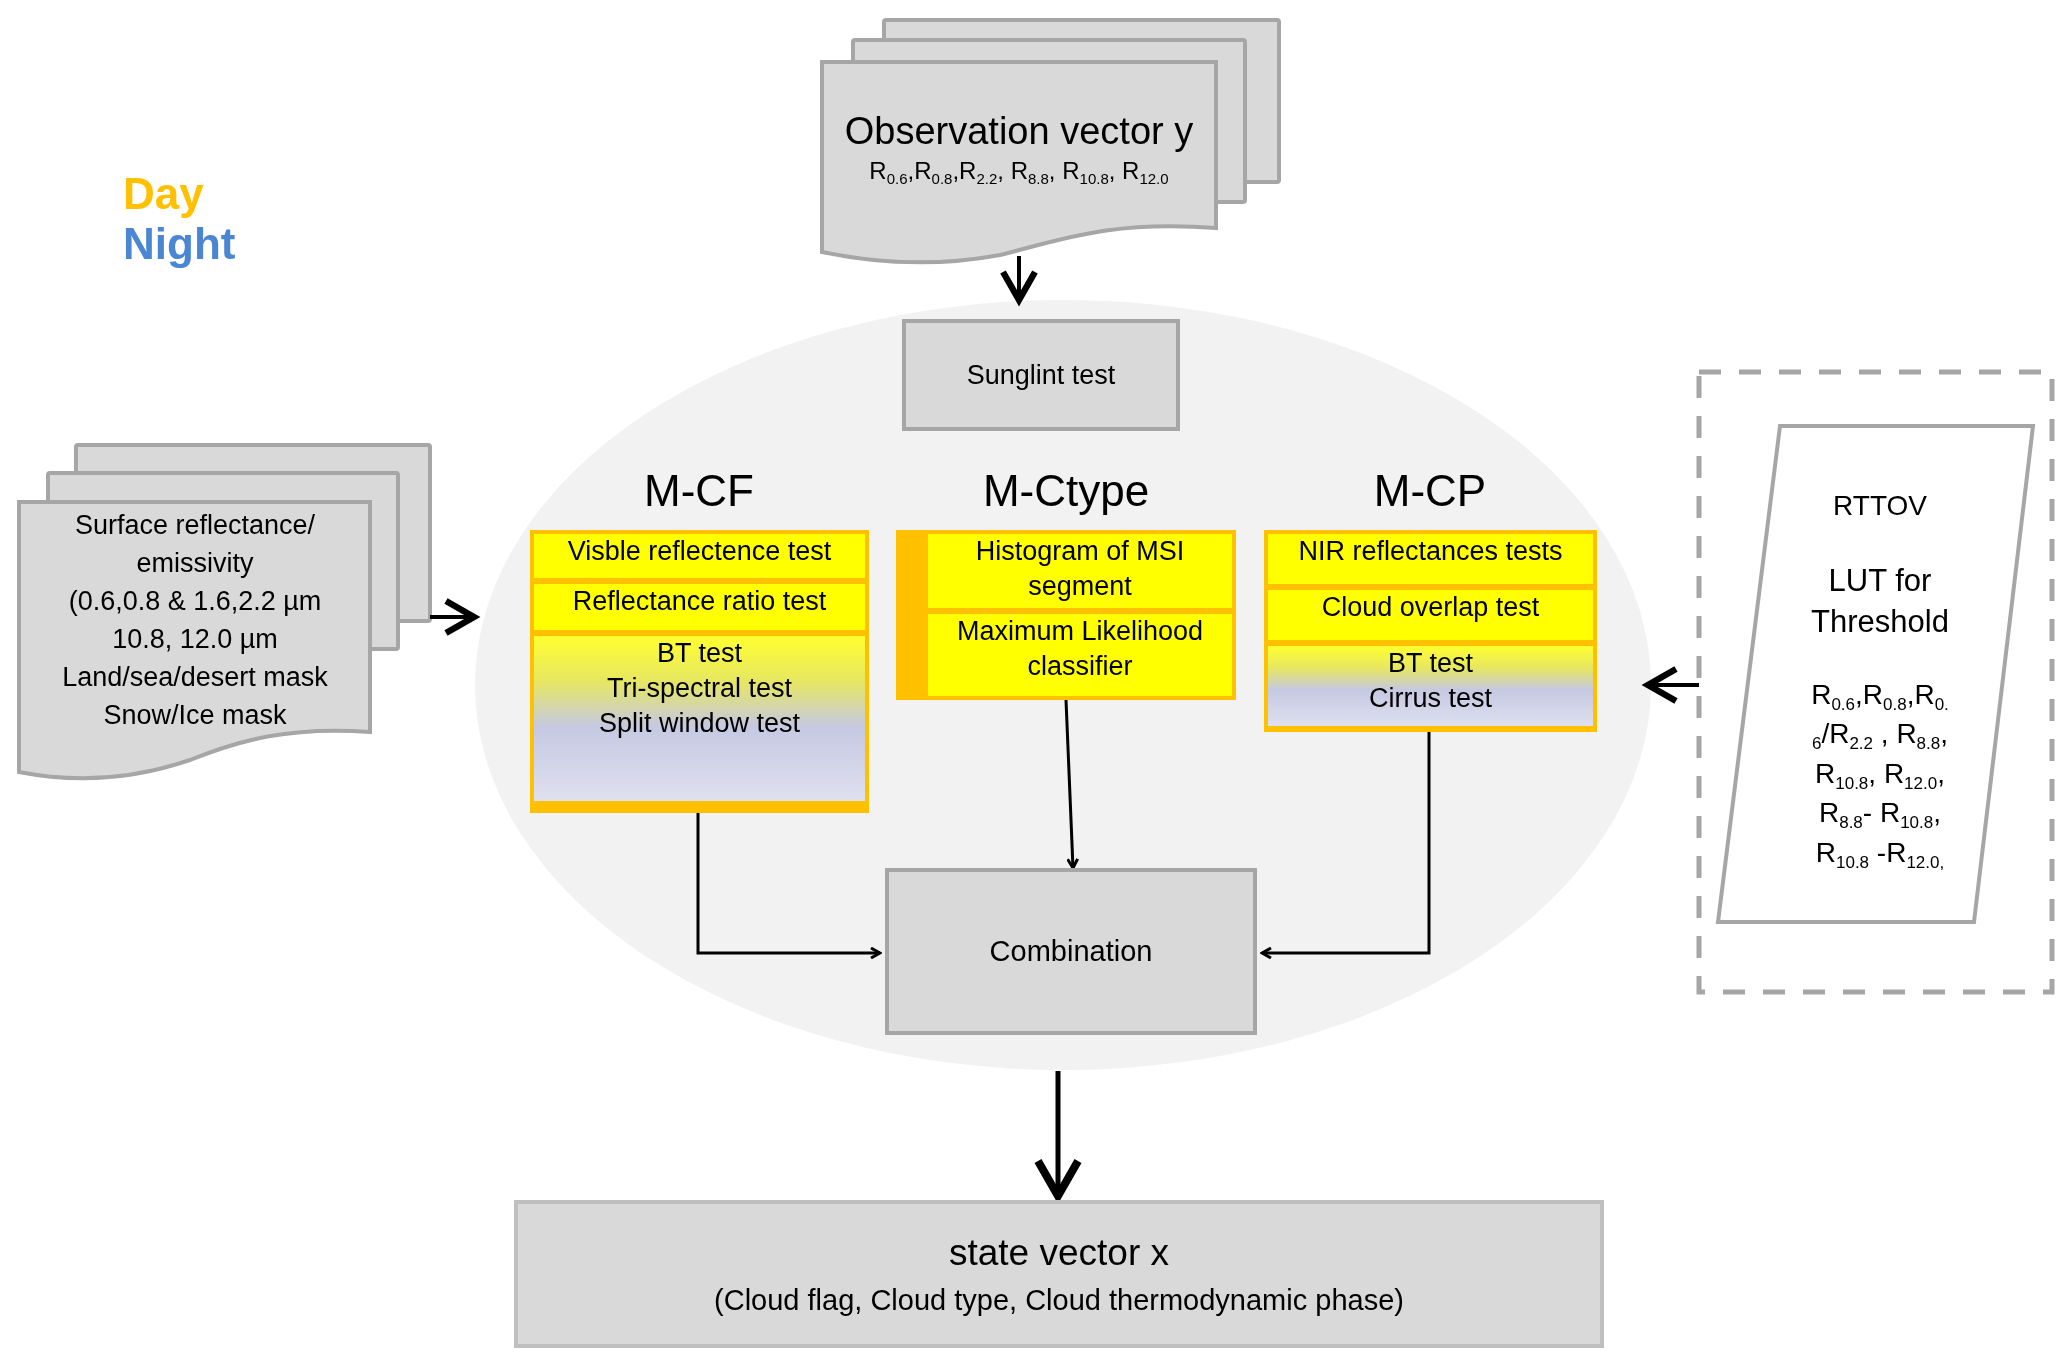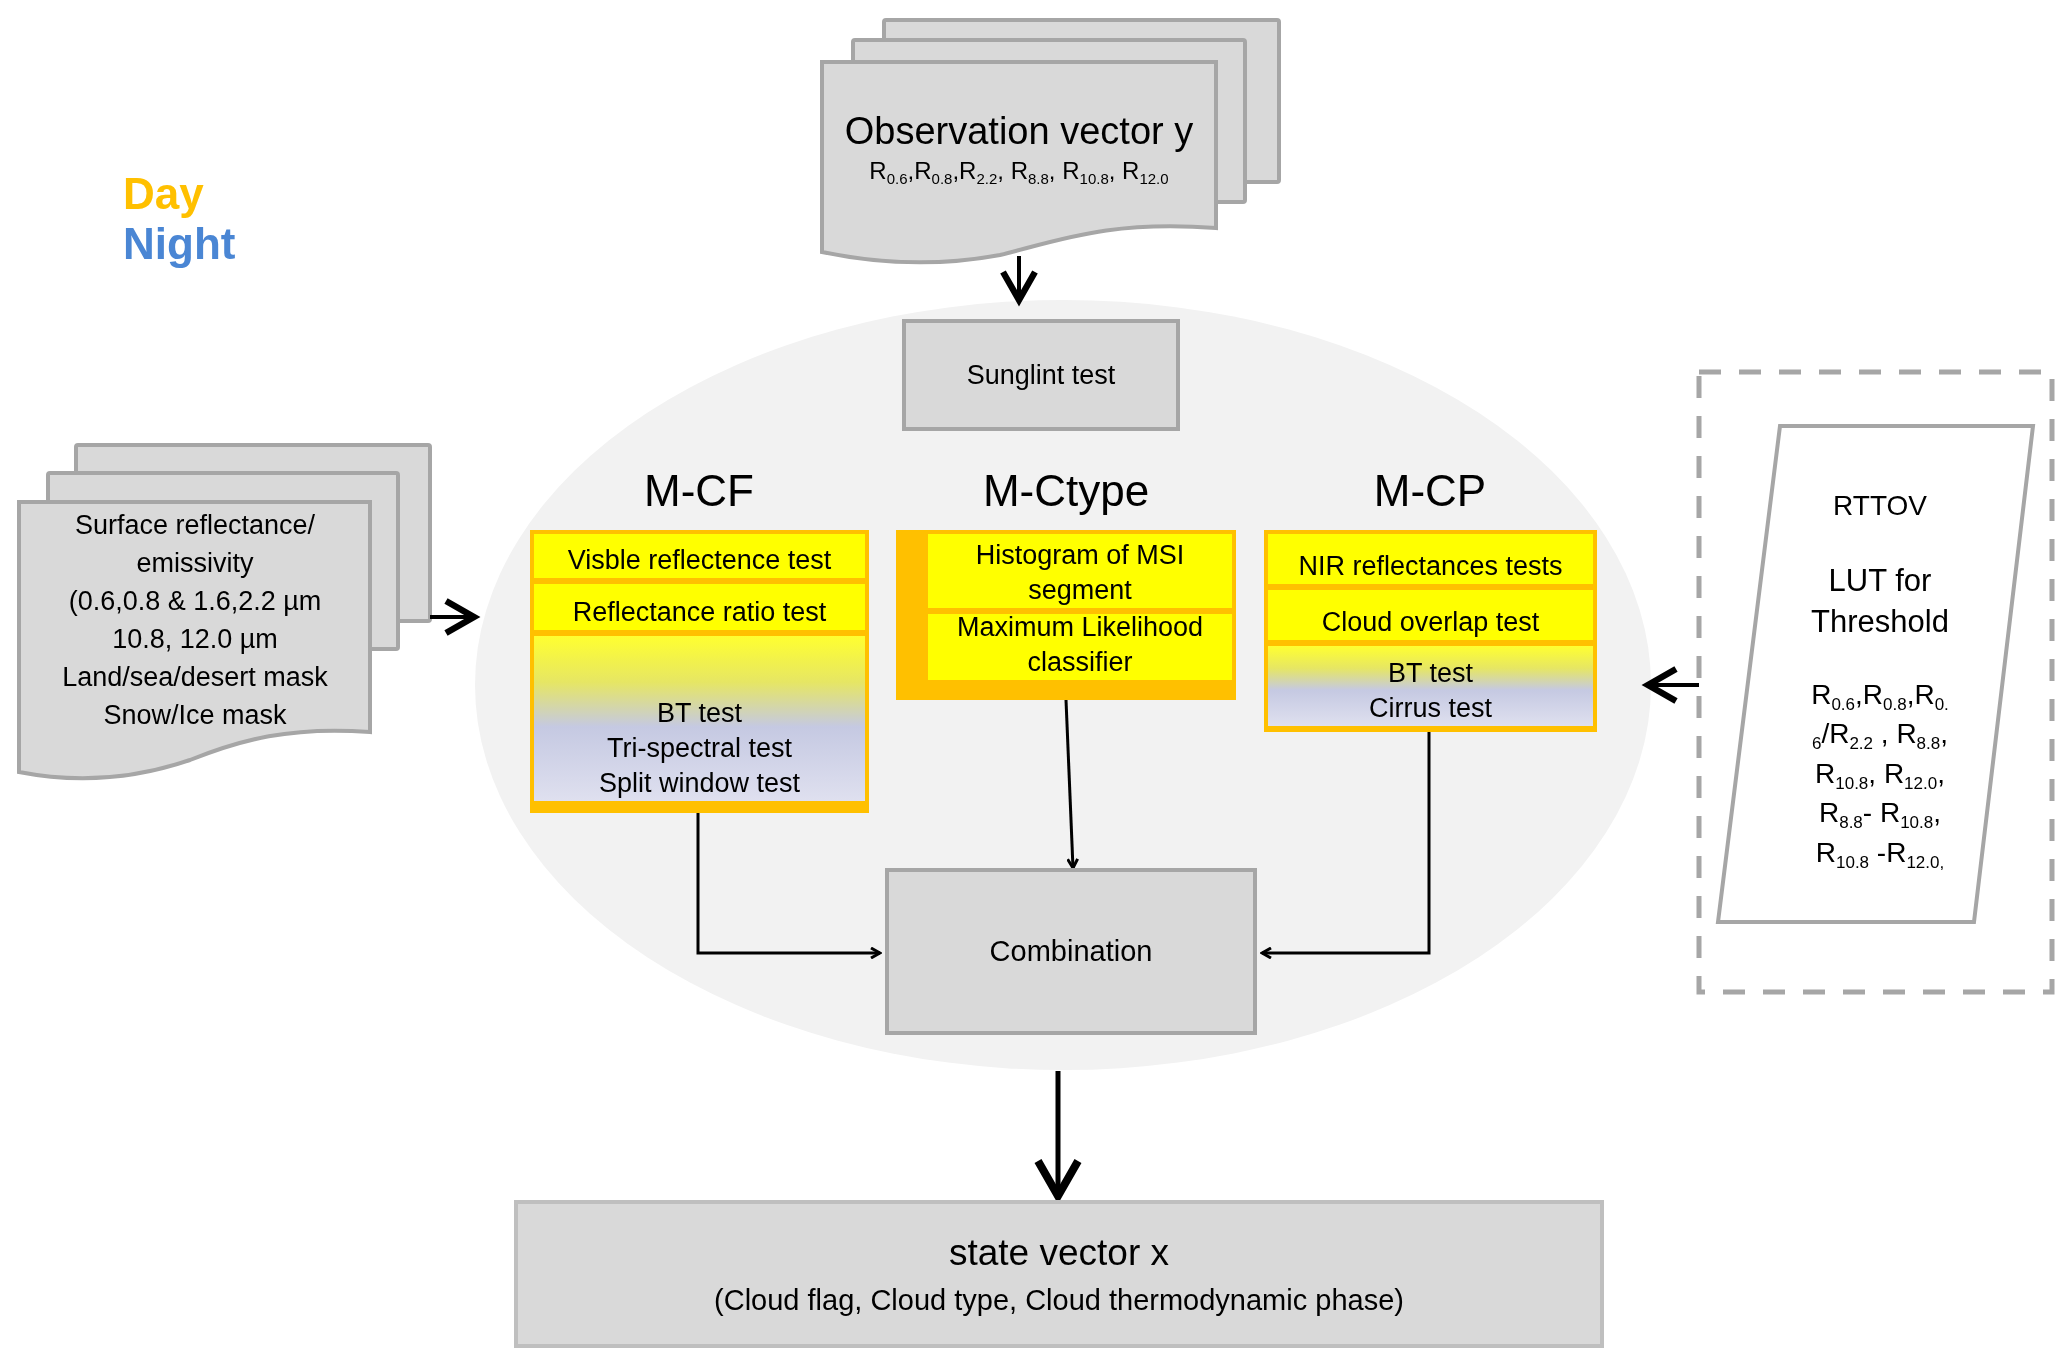--- a/index.html
+++ b/index.html
@@ -7,21 +7,21 @@
   .abs{position:absolute;}
   svg.bg{position:absolute;left:0;top:0;}
   .legend{font-weight:bold;font-size:44px;line-height:1;}
   .txt{position:absolute;text-align:center;display:flex;flex-direction:column;align-items:center;justify-content:center;}
   .title{font-size:38px;}
   .sub{font-size:24px;}
   .sub sub{font-size:15px;vertical-align:-5px;}
   .graybox{position:absolute;background:#d9d9d9;border:4px solid #a6a6a6;box-sizing:border-box;display:flex;align-items:center;justify-content:center;text-align:center;}
   .head{position:absolute;font-size:44px;text-align:center;}
   .stack{position:absolute;border:4px solid #ffc000;box-sizing:border-box;background:#ffc000;}
-  .cell{background:#ffff00;box-sizing:border-box;border-bottom:6px solid #ffc000;display:flex;flex-direction:column;align-items:center;justify-content:flex-end;text-align:center;font-size:27px;line-height:1.3;}
+  .cell{background:#ffff00;box-sizing:border-box;border-bottom:6px solid #ffc000;display:flex;flex-direction:column;align-items:center;justify-content:flex-start;text-align:center;font-size:27px;line-height:1.3;}
   .cell:last-child{border-bottom:none;}
   .grad{background:linear-gradient(to bottom,#ffff30 0%,#e6e664 28%,#c5c9e2 55%,#dfe0ef 100%);}
   .rttov{font-size:28px;line-height:1.32;}
   .rttov sub{font-size:17px;vertical-align:-6px;}
 </style>
 </head>
 <body>
 
 <svg class="bg" width="2067" height="1365" viewBox="0 0 2067 1365">
   <defs>
@@ -100,21 +100,21 @@
       <div>Tri-spectral test</div>
       <div>Split window test</div>
     </div>
   </div>
 
 <div class="stack" id="mctype-stack" style="left:896px;top:530px;width:340px;height:170px;padding-left:28px;">
     <div class="cell" style="height: 80px;">
       <div>Histogram of MSI</div>
       <div>segment</div>
     </div>
-    <div class="cell" style="height: 66px;">
+    <div class="cell" style="height: 82px;">
       <div>Maximum Likelihood</div>
       <div>classifier</div>
     </div>
   </div>
 
 <div class="stack" id="mcp-stack" style="left:1264px;top:530px;width:333px;height:202px;">
     <div class="cell" style="height: 56px;">
       <div>NIR reflectances tests</div>
     </div>
     <div class="cell" style="height: 56px;">

